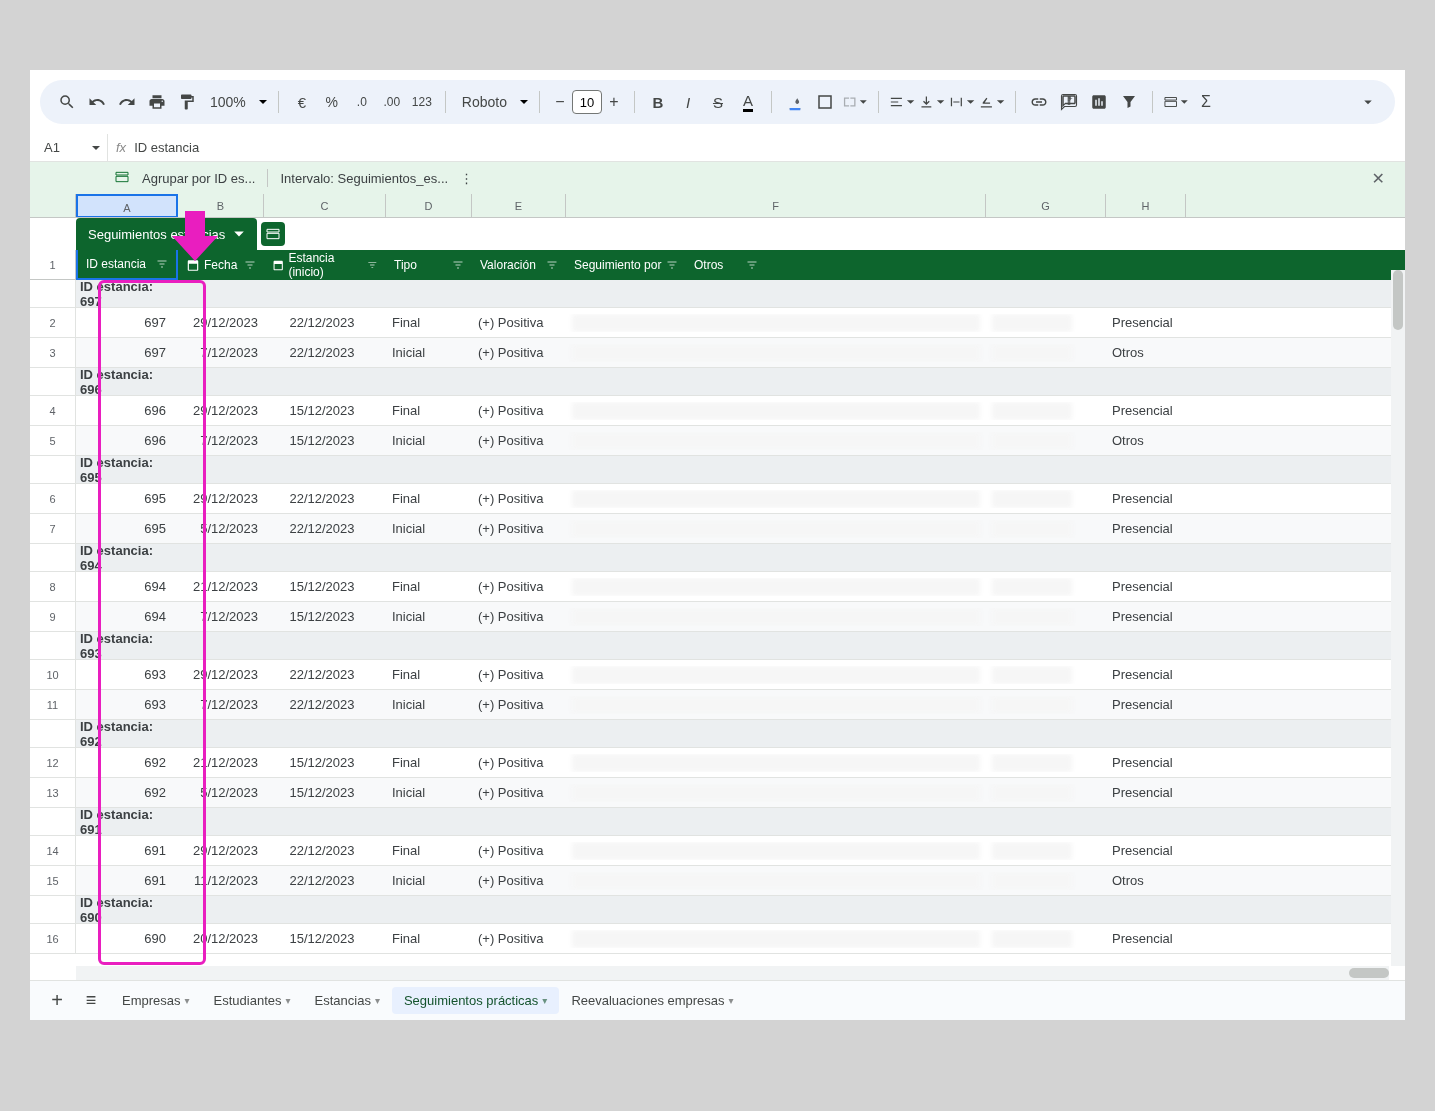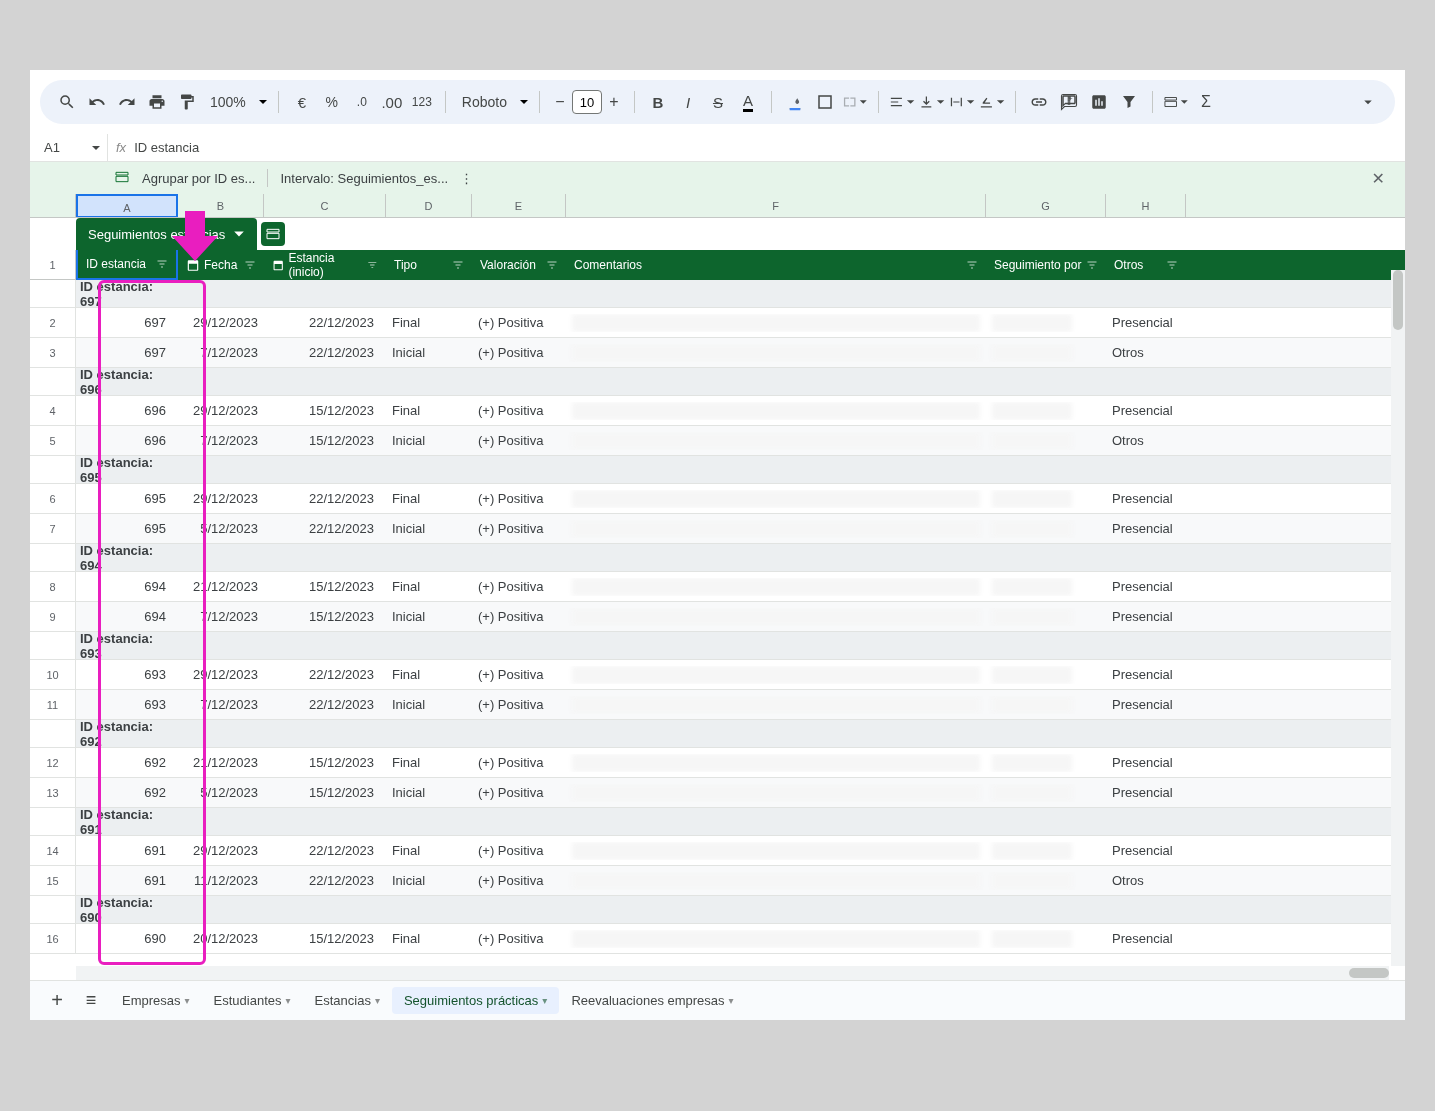--- a/index.html
+++ b/index.html
@@ -46,21 +46,21 @@
 .hdr-B { width: 86px; } .hdr-C { width: 122px; } .hdr-D { width: 86px; }
 .hdr-E { width: 94px; } .hdr-F { width: 420px; } .hdr-G { width: 120px; } .hdr-H { width: 80px; }
 
 .grid-body { position: relative; }
 .data-row { display: flex; height: 30px; border-bottom: 1px solid #e1e3e1; align-items: center; }
 .data-row.alt { background: #f8f9fa; }
 .group-row { display: flex; height: 28px; background: #eceff1; border-bottom: 1px solid #e1e3e1; align-items: center; }
 .row-num { width: 46px; text-align: center; font-size: 11px; color: #5f6368; border-right: 1px solid #e1e3e1; align-self: stretch; display: flex; align-items: center; justify-content: center; background: #fff; }
 .cell { padding: 0 6px; font-size: 13px; color: #3c4043; overflow: hidden; white-space: nowrap; }
 .c-A { width: 102px; text-align: right; padding-right: 12px; }
-.c-B { width: 86px; text-align: right; } .c-C { width: 122px; text-align: right; padding-right: 12px; }
+.c-B { width: 86px; text-align: right; } .c-C { width: 122px; text-align: center; padding-right: 12px; }
 .c-D { width: 86px; } .c-E { width: 94px; } .c-F { width: 420px; height: 18px; }
 .c-G { width: 120px; } .c-H { width: 80px; }
 .group-label { width: 102px; padding-left: 4px; font-size: 13px; font-weight: 700; color: #3c4043; }
 .blur-box { background: #f6f6f6; height: 18px; border-radius: 3px; filter: blur(2px); }
 
 .magenta-box { position: absolute; left: 68px; top: 0; width: 108px; height: 685px; border: 3px solid #e91ebf; border-radius: 6px; pointer-events: none; z-index: 10; }
 .magenta-arrow { position: absolute; left: 140px; top: 136px; z-index: 20; pointer-events: none; }
 
 .bottom-tabs { position: absolute; bottom: 0; left: 0; right: 0; height: 40px; background: #f9fbfd; border-top: 1px solid #e1e3e1; display: flex; align-items: center; padding: 0 12px; gap: 4px; }
 .bt-btn { width: 30px; height: 30px; display: flex; align-items: center; justify-content: center; color: #444746; cursor: pointer; }
@@ -114,21 +114,21 @@
     <div class="tb-btn">
         <span style="font-size:15px">€</span>
       </div>
     <div class="tb-btn">
         <span style="font-size:14px">%</span>
       </div>
     <div class="tb-btn">
         <span style="font-size:12px">.0</span>
       </div>
     <div class="tb-btn">
-        <span style="font-size:15px">.00</span>
+        <span style="font-size:12px">.00</span>
       </div>
     <div class="tb-btn">
         <span style="font-size:12px">123</span>
       </div>
     <div class="toolbar-sep"></div>
     <div class="zoom-group">
       <span class="tb-text">Roboto</span>
       <svg class="caret-down" viewBox="0 0 10 10">
           <path d="M1 3l4 4 4-4z"></path>
         </svg>
@@ -332,26 +332,20 @@
       <svg class="filter-icon" width="12" height="12" viewBox="0 0 24 24" fill="#fff">
           <path d="M3 5h18v2H3zm4 6h10v2H7zm3 6h4v2h-4z"></path>
         </svg>
     </div>
     <div class="hdr-cell hdr-E">
       <span>Valoración</span>
       <svg class="filter-icon" width="12" height="12" viewBox="0 0 24 24" fill="#fff">
           <path d="M3 5h18v2H3zm4 6h10v2H7zm3 6h4v2h-4z"></path>
         </svg>
     </div>
-    <div class="hdr-cell hdr-F">
-      <span>Comentarios</span>
-      <svg class="filter-icon" width="12" height="12" viewBox="0 0 24 24" fill="#fff">
-          <path d="M3 5h18v2H3zm4 6h10v2H7zm3 6h4v2h-4z"></path>
-        </svg>
-    </div>
     <div class="hdr-cell hdr-G">
       <span>Seguimiento por</span>
       <svg class="filter-icon" width="12" height="12" viewBox="0 0 24 24" fill="#fff">
           <path d="M3 5h18v2H3zm4 6h10v2H7zm3 6h4v2h-4z"></path>
         </svg>
     </div>
     <div class="hdr-cell hdr-H">
       <span>Otros</span>
       <svg class="filter-icon" width="12" height="12" viewBox="0 0 24 24" fill="#fff">
           <path d="M3 5h18v2H3zm4 6h10v2H7zm3 6h4v2h-4z"></path>

